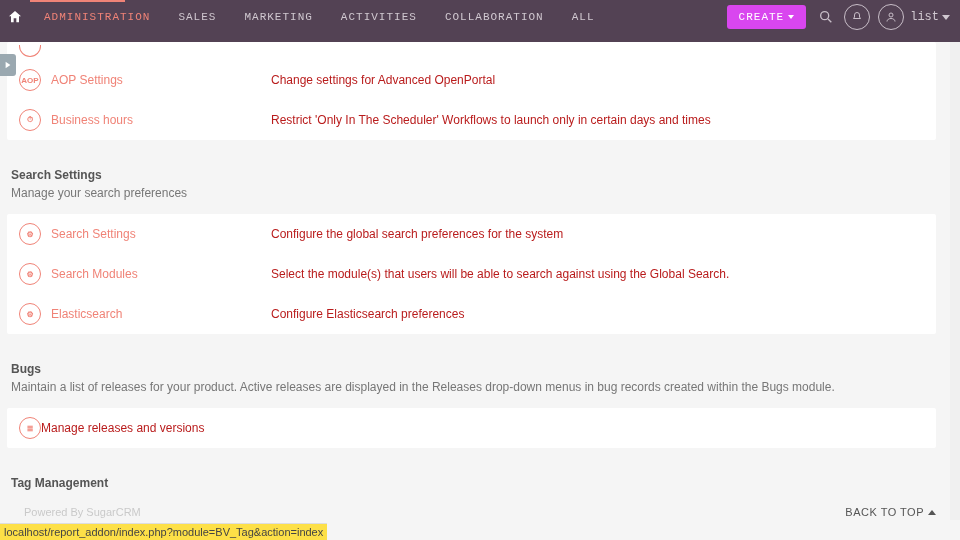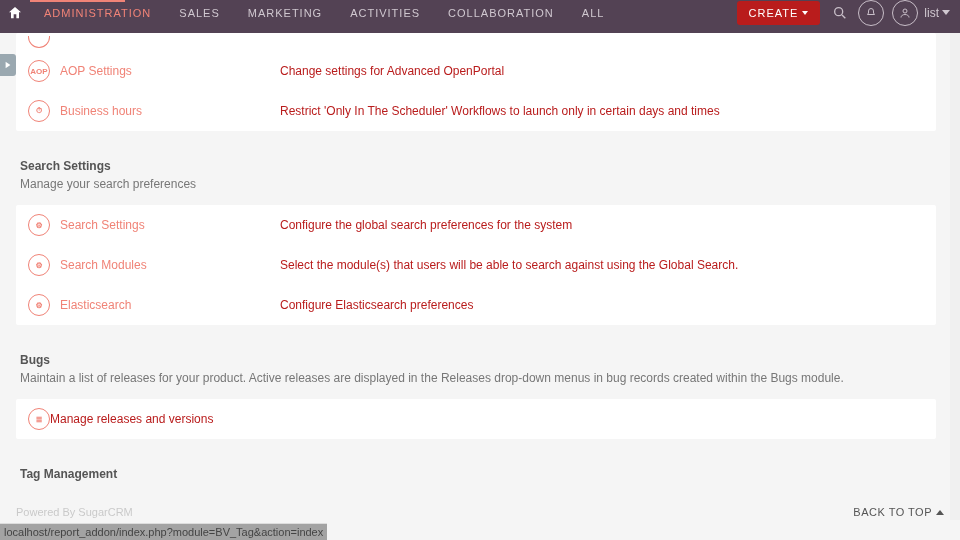--- a/index.html
+++ b/index.html
@@ -1,54 +1,54 @@
 <!DOCTYPE html>
 <html><head>
 <meta charset="utf-8">
 <style>
   * { margin: 0; padding: 0; box-sizing: border-box; }
   body { font-family: -apple-system, BlinkMacSystemFont, "Segoe UI", Helvetica, Arial, sans-serif; font-size: 12px; color: #555; background: #f5f5f5; width: 960px; height: 540px; overflow: hidden; position: relative; }
   
-  .topbar { background: #534254; height: 33px; display: flex; align-items: center; padding: 0 10px 8px 0; position: relative; }
+  .topbar { background: #534254; height: 42px; display: flex; align-items: center; padding: 0 10px 8px 0; position: relative; font-family: Liberation Mono, monospace; }
   .topbar-accent { position: absolute; top: 0; left: 30px; width: 95px; height: 2px; background: #f08377; }
   .home-btn { width: 30px; height: 38px; display: flex; align-items: center; justify-content: center; color: #fff; cursor: pointer; }
   .nav-items { display: flex; height: 100%; }
   .nav-item { padding: 0 14px; display: flex; align-items: center; color: #d0c8d0; font-size: 11px; letter-spacing: 1px; font-weight: 400; cursor: pointer; }
   .nav-item.active { color: #f08377; }
   .spacer { flex: 1; }
-  .create-btn { background: #b91c1c; color: #fff; padding: 6px 12px; border-radius: 3px; font-size: 11px; letter-spacing: 1px; display: flex; align-items: center; gap: 4px; cursor: pointer; }
+  .create-btn { background: #d946ef; color: #fff; padding: 6px 12px; border-radius: 3px; font-size: 11px; letter-spacing: 1px; display: flex; align-items: center; gap: 4px; cursor: pointer; }
   .create-btn .caret { width: 0; height: 0; border-left: 3px solid transparent; border-right: 3px solid transparent; border-top: 4px solid #fff; }
   .icon-circle { width: 26px; height: 26px; border: 1.5px solid #c8bec8; border-radius: 50%; display: flex; align-items: center; justify-content: center; margin-left: 8px; color: #c8bec8; cursor: pointer; }
   .search-ico { width: 20px; display: flex; justify-content: center; margin-left: 10px; color: #c8bec8; cursor: pointer; }
   .admin-label { color: #d0c8d0; font-size: 12px; margin-left: 6px; display: flex; align-items: center; gap: 3px; cursor: pointer; }
   .admin-label .caret { width: 0; height: 0; border-left: 4px solid transparent; border-right: 4px solid transparent; border-top: 5px solid #d0c8d0; }
   
   .side-tab { position: absolute; left: 0; top: 54px; width: 16px; height: 22px; background: #9aa8b0; display: flex; align-items: center; justify-content: center; color: #fff; border-radius: 0 3px 3px 0; cursor: pointer; }
   
-  .content { padding: 0 24px 0 16px; height: 480px; overflow-y: auto; }
+  .content { padding: 0 24px 0 7px; height: 480px; overflow-y: auto; }
   .content-inner { background: #fff; border-radius: 2px; margin-bottom: 12px; }
   
   .row { display: flex; align-items: center; padding: 9px 12px; }
   .row + .row { border-top: none; }
   .row-icon { width: 22px; height: 22px; border: 1.5px solid #f08377; border-radius: 50%; display: flex; align-items: center; justify-content: center; color: #f08377; font-size: 8px; font-weight: bold; flex-shrink: 0; }
   .row-link { color: #f08377; font-size: 12px; margin-left: 10px; width: 220px; cursor: pointer; }
   .row-desc { color: #b91c1c; font-size: 12px; }
   
   .section-head { padding: 16px 0 4px 4px; }
   .section-title { font-weight: 600; color: #555; font-size: 12px; }
   .section-sub { color: #777; font-size: 12px; margin-top: 4px; margin-bottom: 10px; }
   
   .first-row-partial { height: 8px; }
   
-  .footer { position: absolute; bottom: 22px; left: 0; right: 0; display: flex; align-items: flex-end; padding: 0 16px; font-size: 11px; color: #888; }
+  .footer { position: absolute; bottom: 22px; left: 0; right: 0; display: flex; align-items: flex-end; padding: 0 24px; font-size: 11px; color: #888; }
   .footer-left { opacity: 0.4; }
   .back-top { margin-left: auto; display: flex; align-items: center; gap: 4px; color: #555; cursor: pointer; font-size: 11px; letter-spacing: 0.5px; }
   .back-top .tri { width: 0; height: 0; border-left: 4px solid transparent; border-right: 4px solid transparent; border-bottom: 5px solid #555; }
   
-  .status-bar { position: absolute; bottom: 0; left: 0; background: #a3a3a3; border-top: 1px solid #ddd; padding: 2px 4px; font-size: 11px; color: #444; font-family: sans-serif; }
+  .status-bar { position: absolute; bottom: 0; left: 0; background: #fde047; border-top: 1px solid #ddd; padding: 2px 4px; font-size: 11px; color: #444; font-family: sans-serif; }
   
   .scroll-edge { position: absolute; right: 0; top: 0; width: 10px; height: 12px; background: #e8e8e8; }
   .scroll-edge2 { position: absolute; right: 0; top: 12px; bottom: 20px; width: 10px; background: #f0f0f0; }
   
   svg { display: block; }
 </style>
 </head>
 <body>
 
 <div class="scroll-edge"></div>

